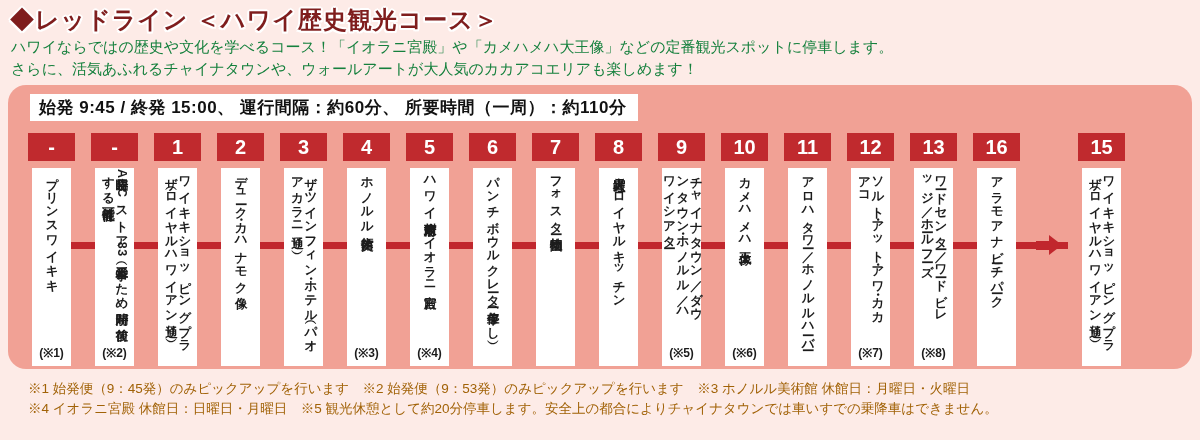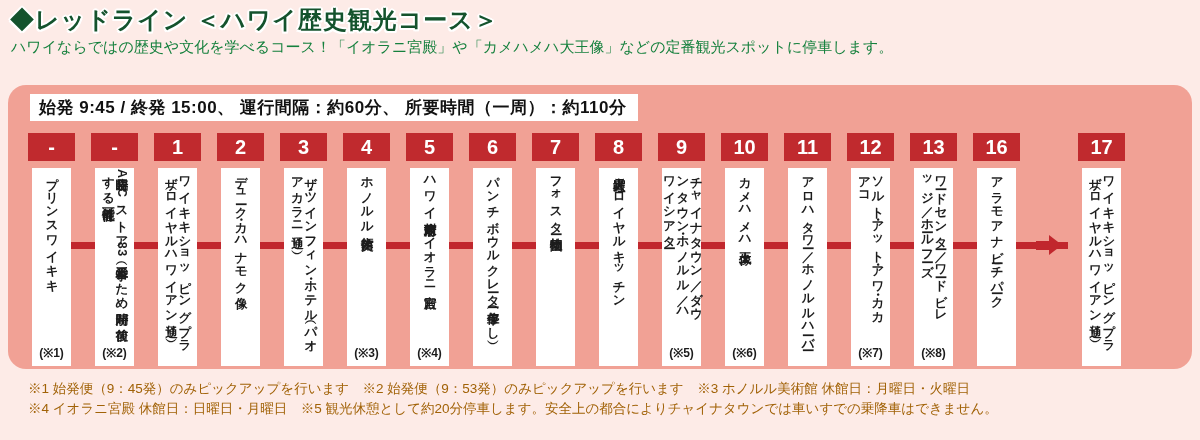--- a/index.html
+++ b/index.html
@@ -6,21 +6,21 @@
   html,body { width:1200px; height:440px; }
   body {
     position:relative;
     background:#fdebe7;
     font-family:"Liberation Sans", sans-serif;
     color:#3a3633;
     overflow:hidden;
   }
   .page-title {
     position:absolute; left:10px; top:4px;
-    font-size:24px; font-weight:bold; color:#14532d;
+    font-size:24px; font-weight:bold; color:#7f1d1d;
     letter-spacing:1px; white-space:nowrap;
     text-shadow: 2px 0 0 #fff, -2px 0 0 #fff, 0 2px 0 #fff, 0 -2px 0 #fff,
                  1.5px 1.5px 0 #fff, -1.5px 1.5px 0 #fff,
                  1.5px -1.5px 0 #fff, -1.5px -1.5px 0 #fff;
   }
   .description {
     position:absolute; left:11px; top:36px;
     font-size:15px; line-height:22px; color:#15803d; white-space:nowrap;
   }
   .panel {
@@ -81,20 +81,21 @@
     font-size:13.5px; line-height:19.5px; color:#a16207; white-space:nowrap;
   }
 </style>
 </head>
 <body>
 
 <div class="page-title">◆レッドライン ＜ハワイ歴史観光コース＞</div>
 
 <div class="description">
   <div>ハワイならではの歴史や文化を学べるコース！「イオラニ宮殿」や「カメハメハ大王像」などの定番観光スポットに停車します。</div>
+  <div>さらに、活気あふれるチャイナタウンや、ウォールアートが大人気のカカアコエリアも楽しめます！</div>
 </div>
 
 <div class="panel">
   <div class="schedule-bar">始発 9:45 / 終発 15:00、 運行間隔：約60分、 所要時間（一周）：約110分</div>
   <div class="stops-row">
     <div class="route-line"></div>
 
   <div class="stop-col">
         <div class="stop-num">-</div>
         <div class="stop-box has-note">
@@ -197,21 +198,21 @@
         <div class="stop-num">16</div>
         <div class="stop-box">
           <div class="stop-name">アラモアナビーチパーク</div>
         </div>
       </div>
       <div class="route-arrow">
         <div class="shaft"></div>
         <div class="head"></div>
       </div>
       <div class="stop-col">
-        <div class="stop-num">17</div>
+        <div class="stop-num">15</div>
         <div class="stop-box">
           <div class="stop-name">ワイキキショッピングプラザ（ロイヤルハワイアン通り）</div>
         </div>
       </div>
     </div>
 </div>
 
 <div class="footnotes">
   <div>※1 始発便（9：45発）のみピックアップを行います　※2 始発便（9：53発）のみピックアップを行います　※3 ホノルル美術館 休館日：月曜日・火曜日</div>
   <div>※4 イオラニ宮殿 休館日：日曜日・月曜日　※5 観光休憩として約20分停車します。安全上の都合によりチャイナタウンでは車いすでの乗降車はできません。</div>

